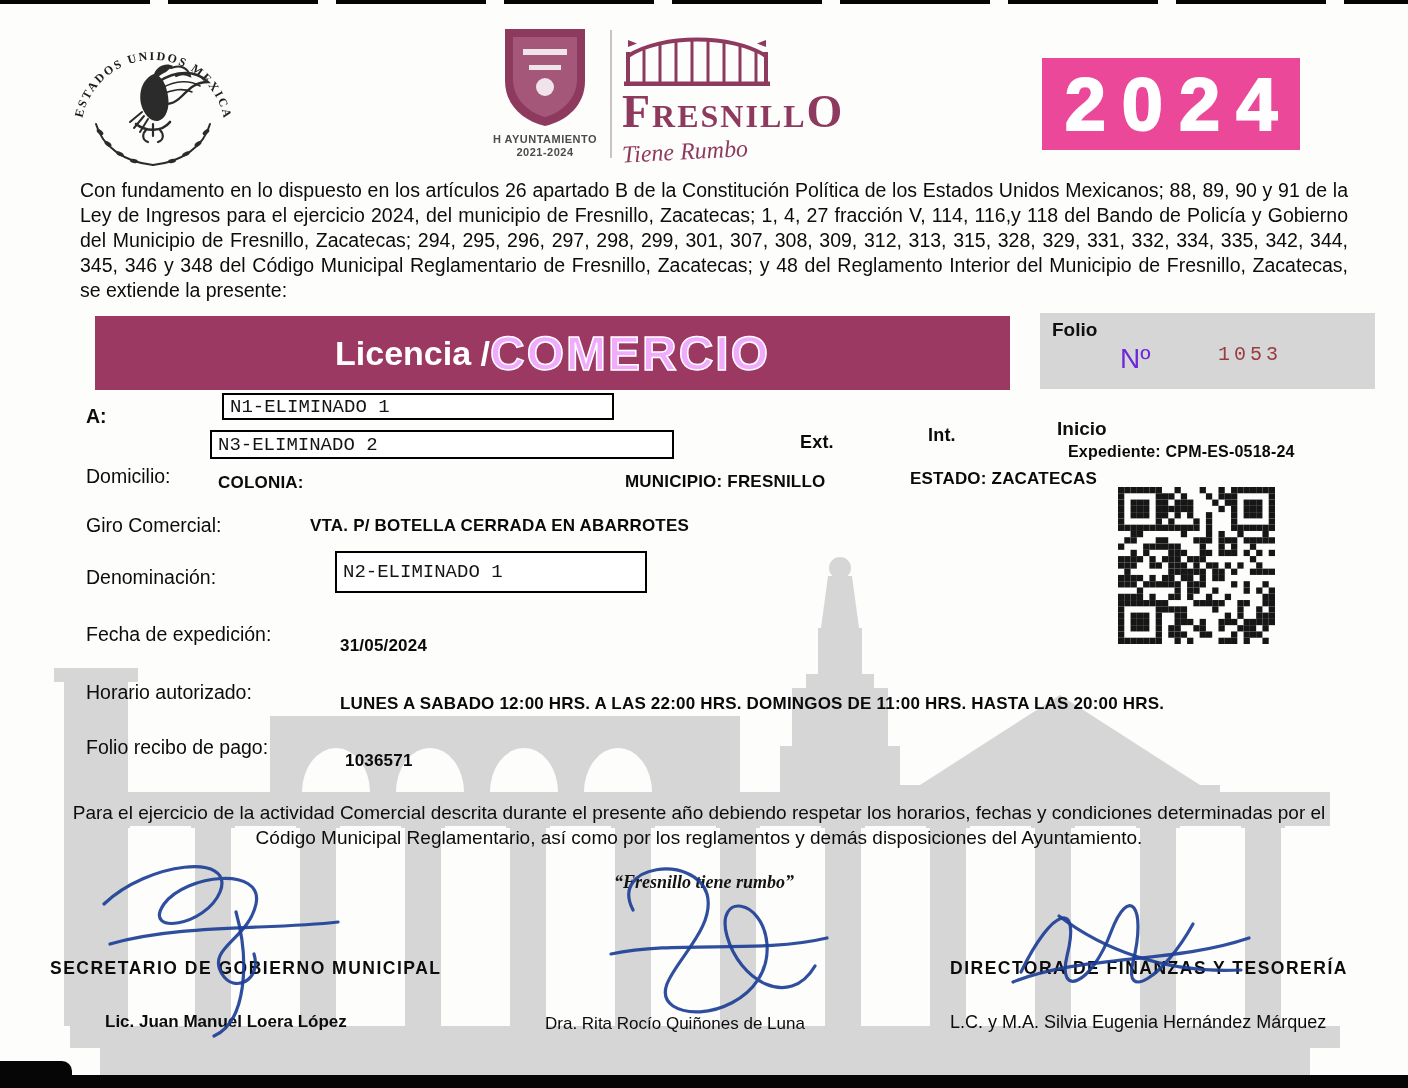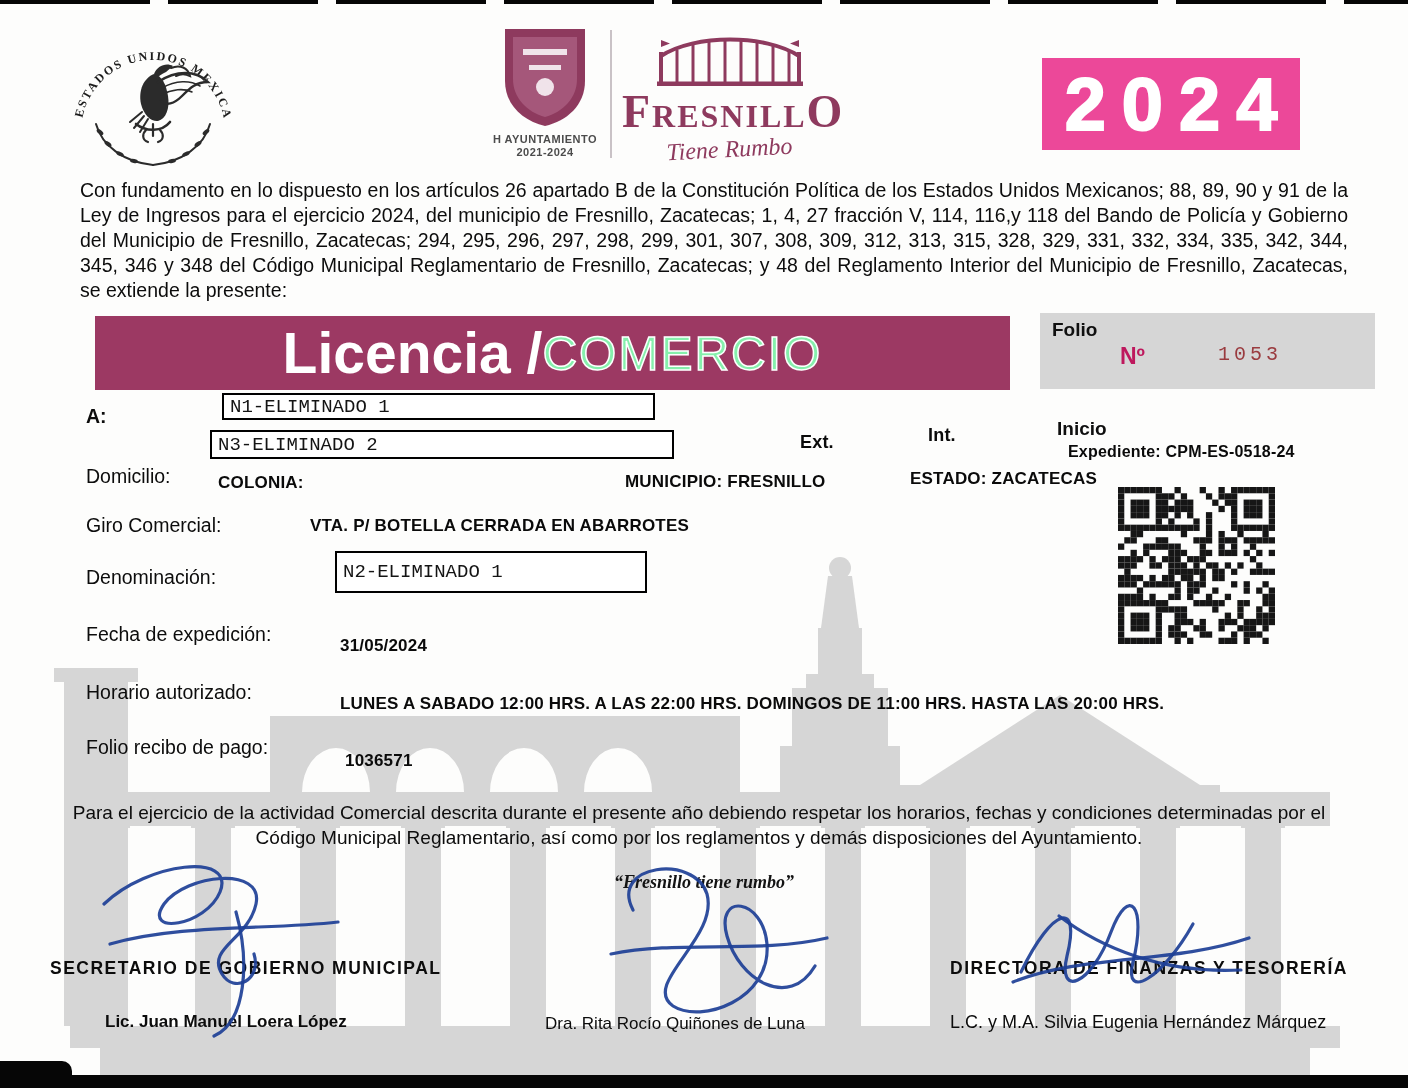--- a/index.html
+++ b/index.html
@@ -25,27 +25,27 @@
   .city-slogan { font-family:"Liberation Serif", serif; font-style:italic; font-size:24px;
     color:#8e3a5e; transform:rotate(-3deg); margin-top:2px; }
   .year-box { background:#ec4899; color:#ffffff; display:flex; align-items:center; justify-content:center;
     font-weight:bold; font-size:74px; letter-spacing:16px; padding-left:16px; -webkit-text-stroke:2px #ffffff; }
 
   
   .legal { font-size:19.5px; line-height:25px; text-align:justify; color:#0c0c0c; }
 
   
   .banner { background:#9c3963; display:flex; align-items:center; justify-content:center; }
-  .title-prefix { color:#ffffff; font-weight:700; font-size:57px; }
-  .title-main { color:#86efac; font-weight:normal; font-size:48px; letter-spacing:2px; -webkit-text-stroke:1.5px #ffffff; }
+  .title-prefix { color:#ffffff; font-weight:700; font-size:34px; }
+  .title-main { color:#f0abfc; font-weight:bold; font-size:48px; letter-spacing:2px; -webkit-text-stroke:1.5px #ffffff; }
 
   
   .folio-box { background:#d6d6d6; }
   .folio-label { position:absolute; left:12px; top:6px; font-size:19px; font-weight:bold; color:#101010; }
-  .folio-no { position:absolute; left:80px; top:30px; font-size:23px; color:#be185d; font-weight:700; }
+  .folio-no { position:absolute; left:80px; top:30px; font-size:28px; color:#6d28d9; font-weight:400; }
   .folio-number { position:absolute; left:178px; top:30px; font-size:20px; color:#9a3b3f;
     font-family:"Liberation Mono","DejaVu Sans Mono",monospace; letter-spacing:4px; }
 
   
   .label { font-size:19.5px; color:#0c0c0c; font-weight:600; }
   .label-light { font-size:19.5px; color:#0c0c0c; font-weight:400; }
   .bold-val { font-weight:bold; font-size:17px; color:#0a0a0a; letter-spacing:0.2px; }
   .mono-box { background:#ffffff; border:2px solid #000000; display:flex; align-items:center; padding-left:6px;
     font-family:"Liberation Mono","DejaVu Sans Mono",monospace; font-size:19px; color:#141414; }
 
@@ -160,21 +160,21 @@
       <rect x="24" y="24" width="44" height="6" fill="#f0e3ea"></rect>
       <rect x="30" y="40" width="32" height="5" fill="#f0e3ea"></rect>
       <circle cx="46" cy="62" r="9" fill="#f0e3ea"></circle>
     </svg>
     <div class="shield-caption">H AYUNTAMIENTO</div>
     <div class="shield-caption">2021-2024</div>
   </div>
 
   <div class="abs divider" style="left:610px; top:30px; height:128px"></div>
 
-  <div class="abs" style="left:622px; top:26px; width:215px; text-align:center">
+  <div class="abs" style="left:622px; top:26px; width:215px; text-align:left">
     <svg width="150" height="60" viewBox="0 0 150 60">
       <g stroke="#8e3a5e" stroke-width="4" fill="none">
         <path d="M6 58 V26"></path>
           <path d="M144 58 V26"></path>
         <path d="M6 30 C40 8 110 8 144 30"></path>
         <path d="M2 58 H148" stroke-width="5"></path>
       </g>
       <g stroke="#8e3a5e" stroke-width="3">
         <path d="M22 58 V24"></path>
           <path d="M38 58 V19"></path>
@@ -203,21 +203,21 @@
     <span class="title-main">COMERCIO</span>
   </div>
 
   <div class="abs folio-box" style="left:1040px; top:313px; width:335px; height:76px">
     <div class="folio-label">Folio</div>
     <div class="folio-no">Nº</div>
     <div class="folio-number">1053</div>
   </div>
 
   <div class="abs label" style="left:86px; top:405px">A:</div>
-  <div class="abs mono-box" style="left:222px; top:393px; width:433px; height:27px">N1-ELIMINADO 1</div>
+  <div class="abs mono-box" style="left:222px; top:393px; width:392px; height:27px">N1-ELIMINADO 1</div>
 
   <div class="abs mono-box" style="left:210px; top:430px; width:464px; height:29px">N3-ELIMINADO 2</div>
   <div class="abs bold-val" style="left:800px; top:432px; font-size:18px">Ext.</div>
   <div class="abs bold-val" style="left:928px; top:425px; font-size:18px">Int.</div>
   <div class="abs" style="left:1057px; top:418px; font-size:19px; font-weight:bold">Inicio</div>
   <div class="abs bold-val" style="left:1068px; top:443px; font-size:16px">Expediente: CPM-ES-0518-24</div>
 
   <div class="abs label-light" style="left:86px; top:465px">Domicilio:</div>
   <div class="abs bold-val" style="left:218px; top:473px">COLONIA:</div>
   <div class="abs bold-val" style="left:625px; top:472px">MUNICIPIO: FRESNILLO</div>

